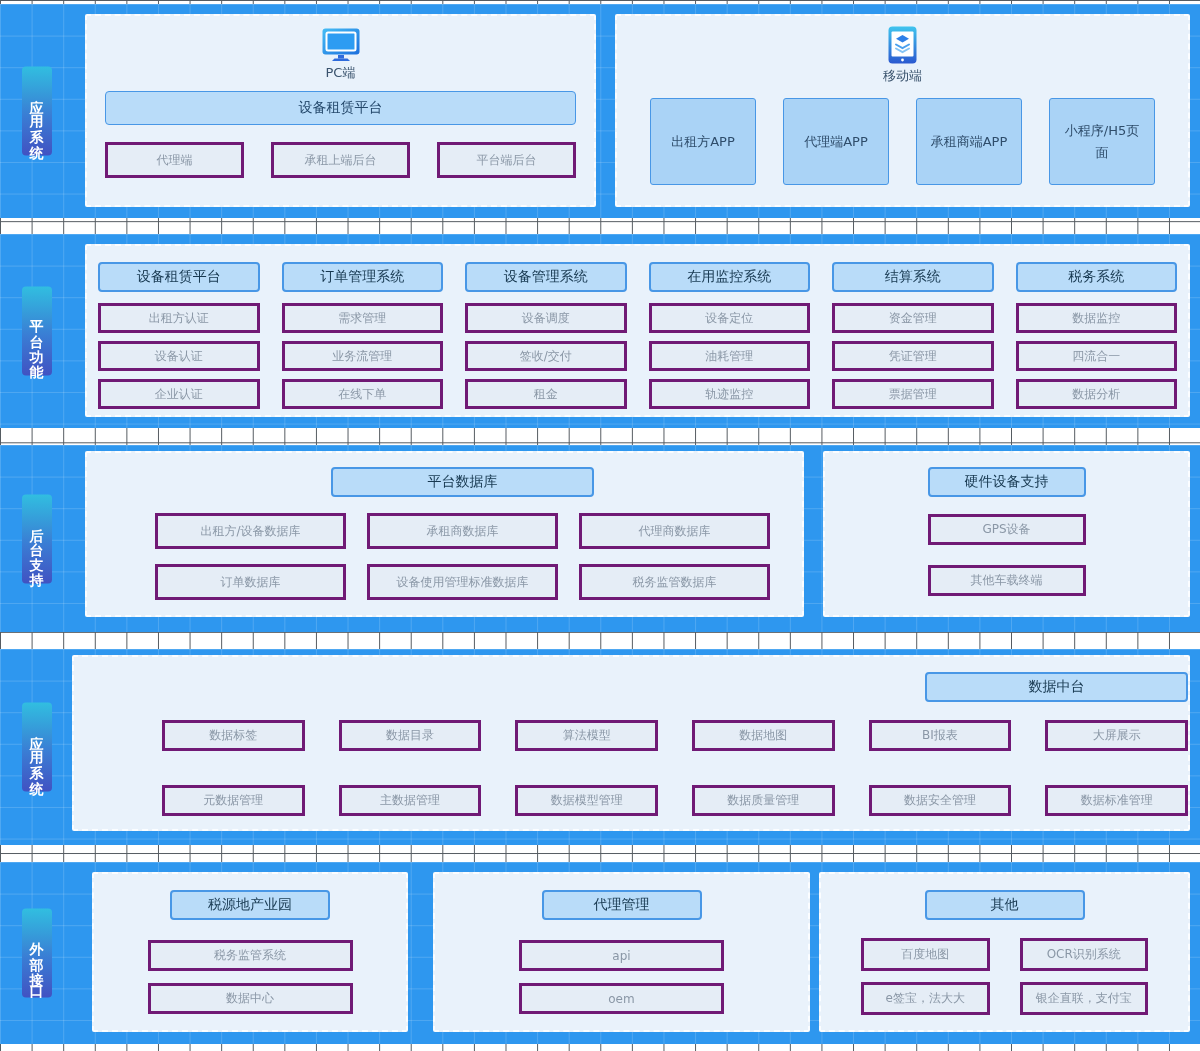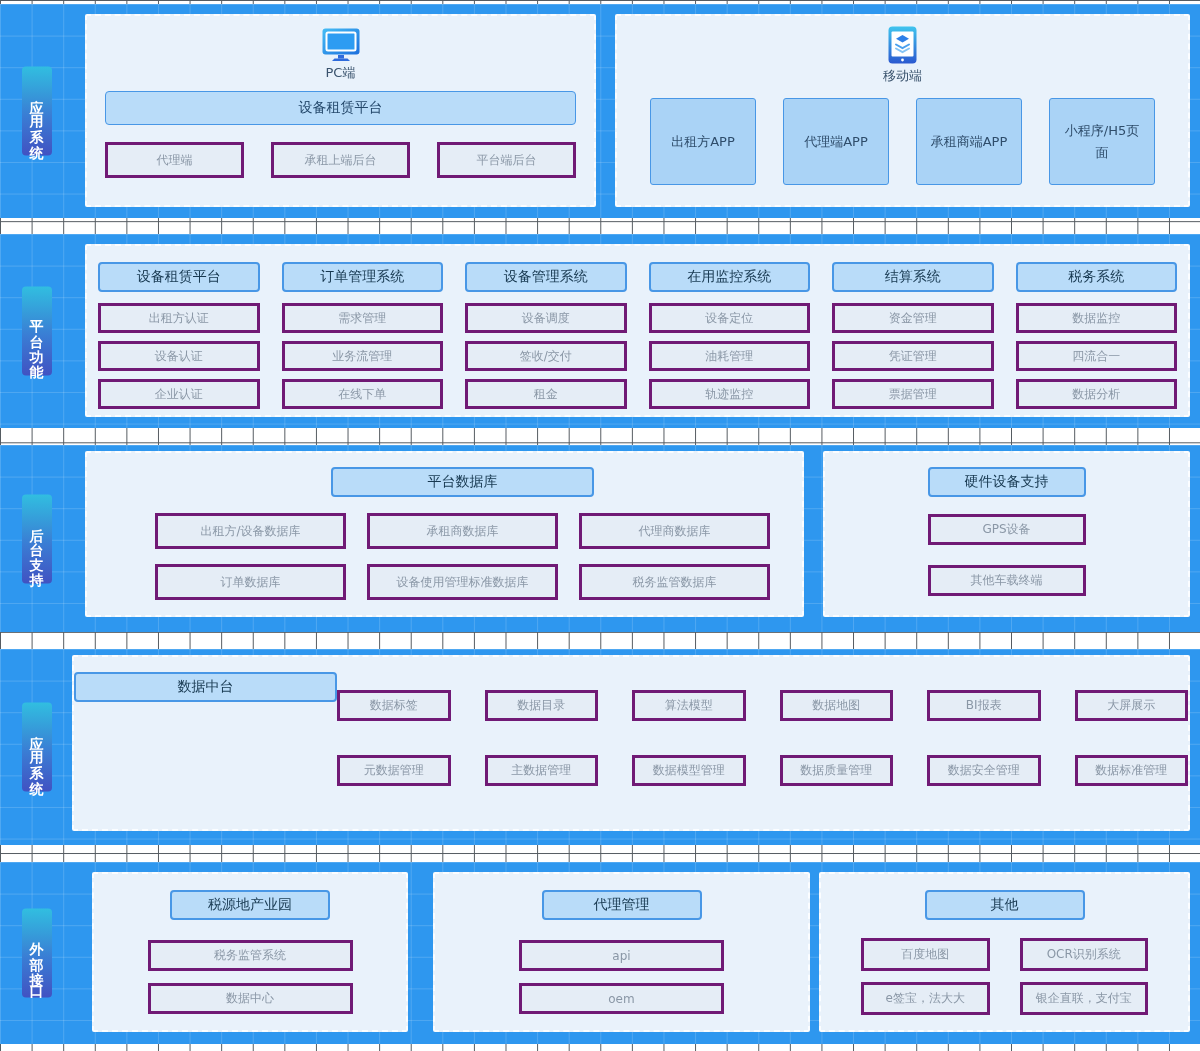--- a/index.html
+++ b/index.html
@@ -81,21 +81,21 @@
   
   .db-panel{width:719px;display:flex;flex-direction:column;align-items:center;padding-top:14px;padding-left:36px;}
   .db-panel .hdr{width:263px;height:30px;}
   .db-grid{display:grid;grid-template-columns:repeat(3,1fr);column-gap:21px;row-gap:15px;width:calc(100% - 64px);margin-top:16px;}
   .db-grid .itm{height:36px;}
   .hw-panel{flex:1;display:flex;flex-direction:column;align-items:center;padding-top:14px;}
   .hw-panel .hdr{width:158px;height:30px;}
   .hw-panel .itm{width:158px;height:31px;margin-top:17px;}
   .hw-panel .itm + .itm{margin-top:20px;}
   
-  .dc-panel{width:100%;height:100%;display:flex;align-items:flex-start;padding-top:15px;}
+  .dc-panel{width:100%;height:100%;display:flex;flex-direction:column;align-items:flex-end;padding-top:15px;}
   .dc-panel .hdr{width:263px;height:30px;}
   .dc-grid{display:grid;grid-template-columns:repeat(6,1fr);column-gap:20px;row-gap:19px;width:calc(100% - 88px);margin-top:18px;gap:34px;}
   .dc-grid .itm{height:31px;}
   
   .group-panel{display:flex;flex-direction:column;align-items:center;padding-top:16px;}
   .group-panel .hdr{width:160px;height:30px;}
   .g1{width:316px;margin-left:7px;}
   .g2{width:377px;margin-left:25px;}
   .g3{flex:1;margin-left:9px;}
   .g1 .itm,.g2 .itm{width:205px;height:31px;}

